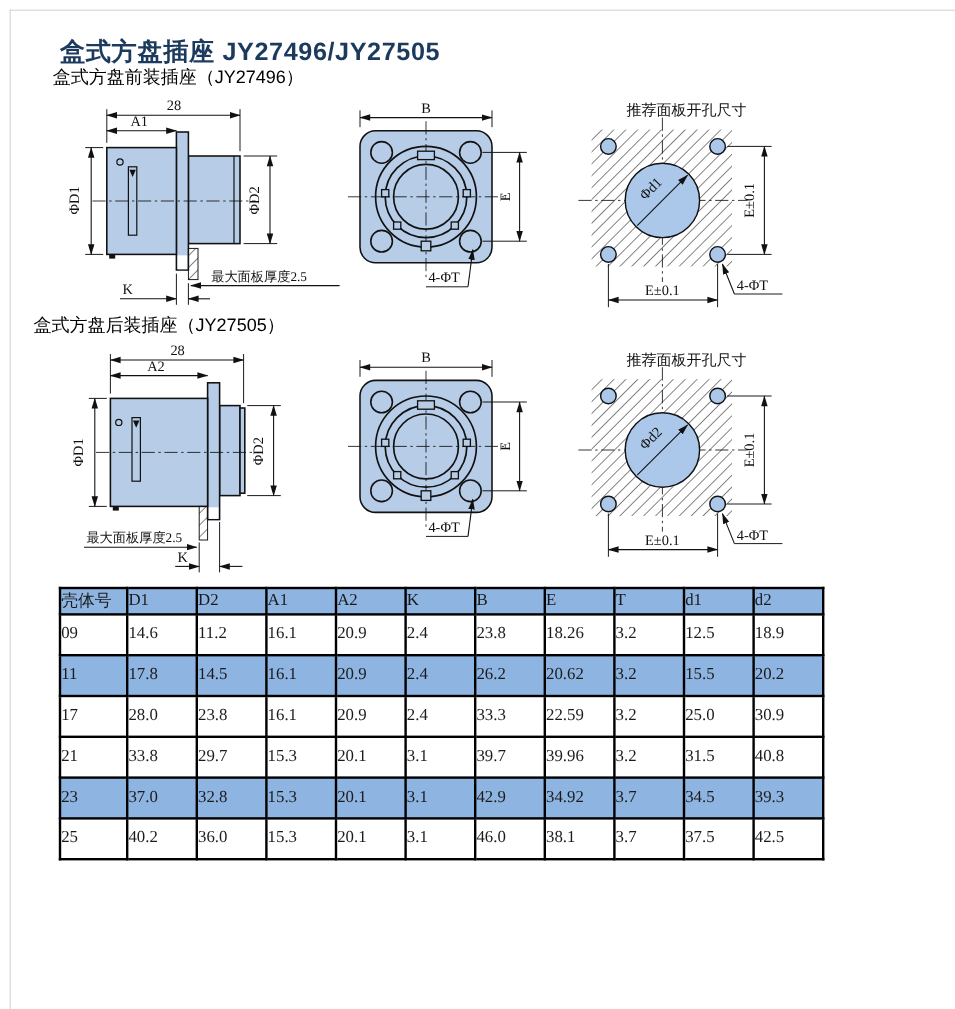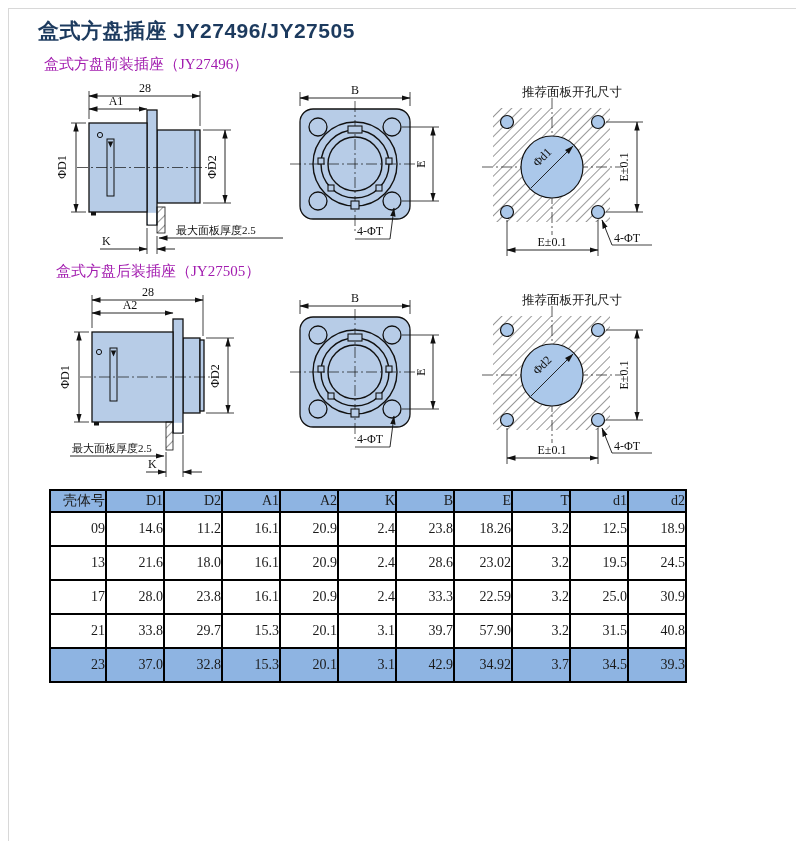--- a/index.html
+++ b/index.html
@@ -4,30 +4,30 @@
 <style>
   html,body { margin:0; padding:0; background:#ffffff; }
   .page {
     position:relative; width:796px; height:841px; background:#fff;
     font-family:"Liberation Serif", serif; color:#111; overflow:hidden;
   }
   .edge-left { position:absolute; left:8px; top:8px; bottom:0; width:1px; background:#d8d8d8; }
   .edge-top  { position:absolute; left:8px; top:8px; right:0; height:1px; background:#d8d8d8; }
 
   .page-title {
-    position:absolute; left:38px; top:17px; margin:0;
+    position:absolute; left:38px; top:17px; margin:12px;
     font-size:21px; font-weight:bold; color:#1c3a5e; letter-spacing:0.5px;
     font-family:"Liberation Sans", sans-serif;
   }
   .section-label {
-    position:absolute; font-size:15px; color:#a21caf;
-    font-family:Liberation Serif, serif;
+    position:absolute; font-size:15px; color:#000000;
+    font-family:Liberation Sans, sans-serif;
   }
   #section1 { left:44px; top:55px; }
-  #section2 { left:56px; top:262px; }
+  #section2 { left:28px; top:262px; }
 
   svg.drw { position:absolute; overflow:visible; }
 
   
   .solid  { fill:#b7cce7; stroke:#111; stroke-width:1.3; }
   .hole   { fill:#b7cce7; stroke:#111; stroke-width:1.3; }
   .ring   { fill:none; stroke:#111; stroke-width:1.4; }
   .det    { fill:#b7cce7; stroke:#111; stroke-width:1.1; }
   .cut    { fill:#abc8ea; stroke:#111; stroke-width:1.2; }
   .thin   { fill:none; stroke:#111; stroke-width:1; }
@@ -38,21 +38,21 @@
   .hatchA { fill:url(#hatch); stroke:#111; stroke-width:0.8; }
   .hatchB { fill:url(#hatch); stroke:none; }
   .nub    { fill:#111; stroke:none; }
   .dt { font-family:"Liberation Serif", serif; font-size:12px; fill:#111; }
   .dts { font-family:"Liberation Serif", serif; font-size:11px; fill:#111; }
   .ct { font-family:"Liberation Serif", serif; font-size:12.5px; fill:#111; }
 
   
   #spec-table {
     position:absolute; left:49px; top:489px; width:636px;
-    border-collapse:collapse; table-layout:fixed; text-align:right;
+    border-collapse:collapse; table-layout:fixed; text-align:left;
     font-size:14px; color:#1b1b1b;
   }
   #spec-table th {
     background:#8eb4e2; font-weight:normal; height:20px;
     border:2px solid #000; padding:0; font-size:14px;
   }
   #spec-table td {
     height:32px; border:2px solid #000; padding:0; background:#fff;
   }
   #spec-table tr.band td { background:#8eb4e2; }
@@ -338,32 +338,32 @@
           <td>11.2</td>
           <td>16.1</td>
           <td>20.9</td>
           <td>2.4</td>
           <td>23.8</td>
           <td>18.26</td>
           <td>3.2</td>
           <td>12.5</td>
           <td>18.9</td>
         </tr>
-        <tr>
-          <td>13</td>
-          <td>21.6</td>
-          <td>18.0</td>
+        <tr class="band">
+          <td>11</td>
+          <td>17.8</td>
+          <td>14.5</td>
           <td>16.1</td>
           <td>20.9</td>
           <td>2.4</td>
-          <td>28.6</td>
-          <td>23.02</td>
+          <td>26.2</td>
+          <td>20.62</td>
           <td>3.2</td>
-          <td>19.5</td>
-          <td>24.5</td>
+          <td>15.5</td>
+          <td>20.2</td>
         </tr>
         <tr>
           <td>17</td>
           <td>28.0</td>
           <td>23.8</td>
           <td>16.1</td>
           <td>20.9</td>
           <td>2.4</td>
           <td>33.3</td>
           <td>22.59</td>
@@ -372,33 +372,46 @@
           <td>30.9</td>
         </tr>
         <tr>
           <td>21</td>
           <td>33.8</td>
           <td>29.7</td>
           <td>15.3</td>
           <td>20.1</td>
           <td>3.1</td>
           <td>39.7</td>
-          <td>57.90</td>
+          <td>39.96</td>
           <td>3.2</td>
           <td>31.5</td>
           <td>40.8</td>
         </tr>
         <tr class="band">
           <td>23</td>
           <td>37.0</td>
           <td>32.8</td>
           <td>15.3</td>
           <td>20.1</td>
           <td>3.1</td>
           <td>42.9</td>
           <td>34.92</td>
           <td>3.7</td>
           <td>34.5</td>
           <td>39.3</td>
         </tr>
+        <tr>
+          <td>25</td>
+          <td>40.2</td>
+          <td>36.0</td>
+          <td>15.3</td>
+          <td>20.1</td>
+          <td>3.1</td>
+          <td>46.0</td>
+          <td>38.1</td>
+          <td>3.7</td>
+          <td>37.5</td>
+          <td>42.5</td>
+        </tr>
       </tbody>
   </table>
 </div>
 
 </body></html>

